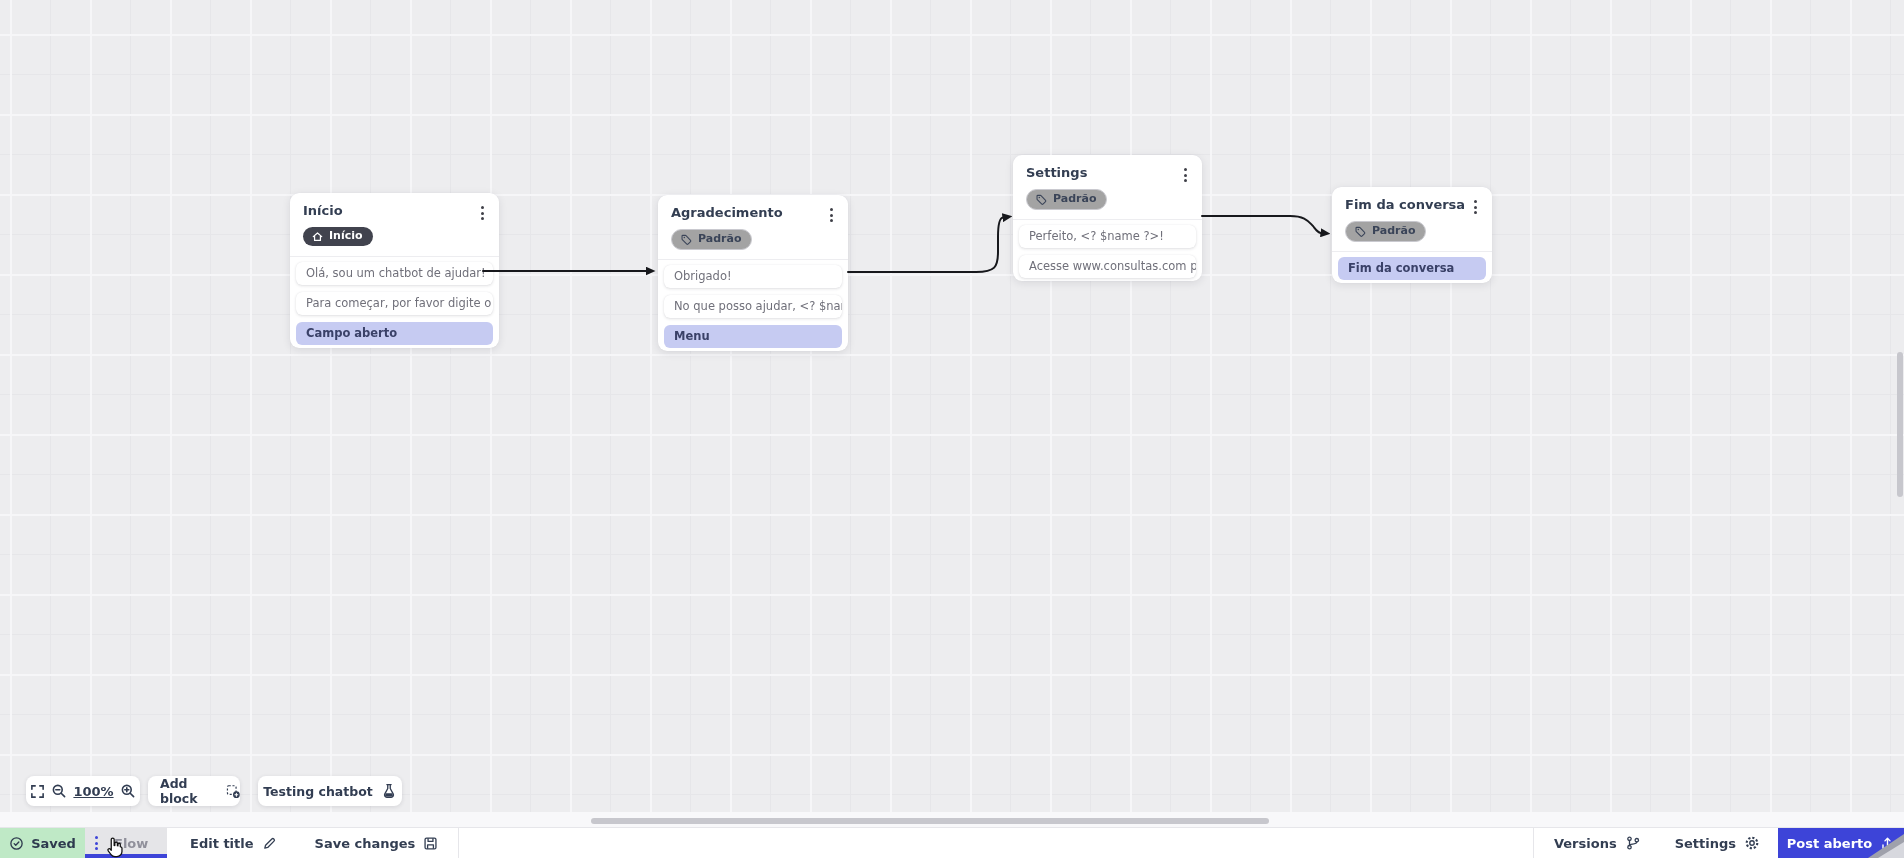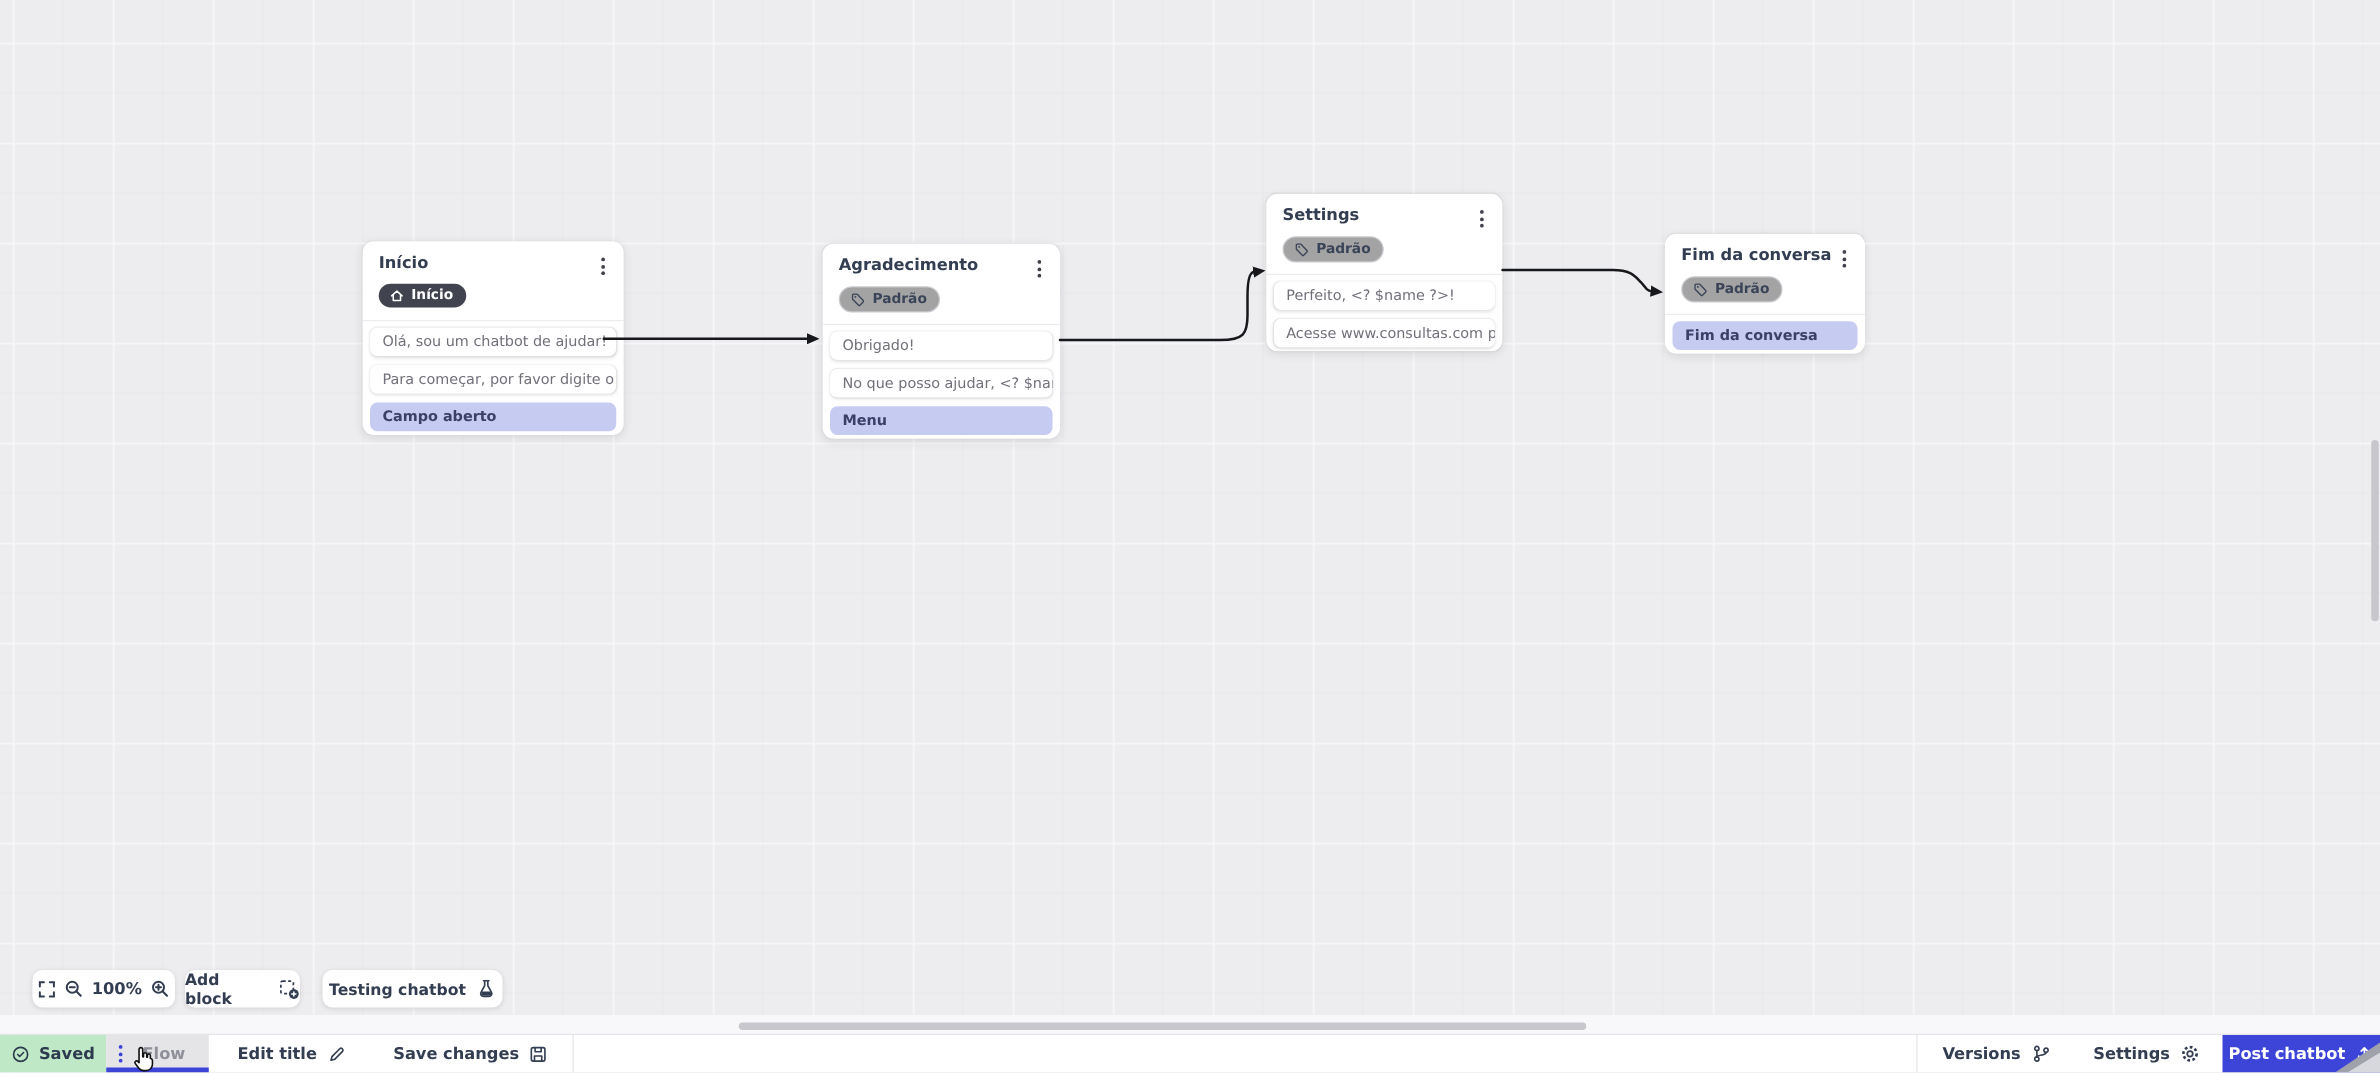--- a/index.html
+++ b/index.html
@@ -67,23 +67,23 @@
   
   .tb {
     position:absolute; top:776px; height:30px;
     background:#fff; border-radius:8px;
     box-shadow:0 1px 4px rgba(30,30,50,.12);
     display:flex; align-items:center; justify-content:center;
     font-size:12.5px; font-weight:600; color:#323d52; cursor:pointer;
   }
   .tb svg { display:block; }
   #tb-zoom { left:26px; width:114px; gap:6px; cursor:default; }
-  #tb-add { left:148px; width:92px; gap:7px; }
+  #tb-add { left:148px; width:92px; gap:7px;padding-left:12px; }
   #tb-test { left:258px; width:144px; gap:8px; }
-  .zoom-label { font-size:13px; }
+  .zoom-label { font-size:13px;text-decoration:underline; }
   
   .statusbar {
     position:absolute; left:0; bottom:0; width:1904px; height:31px;
     background:#fff; border-top:1px solid #e6e6ea;
     display:flex; align-items:stretch; font-size:13px; font-weight:600;
   }
   .sb-item { display:flex; align-items:center; gap:8px; color:#333e52; cursor:pointer; }
   .saved-chip {
     width:85px; background:var(--color-saved_bg,#bfe9c6);
     display:flex; align-items:center; justify-content:center; gap:7px;
@@ -300,21 +300,21 @@
 
   <div class="sb-item" style="margin-left:34px; margin-right:18px;">
     <span>Settings</span>
     <svg width="16" height="16" viewBox="0 0 16 16">
         <circle cx="8" cy="8" r="5.3" stroke="#333e52" stroke-width="2.1" fill="none" stroke-dasharray="2.2 1.9"></circle>
         <circle cx="8" cy="8" r="2.2" stroke="#333e52" stroke-width="1.4" fill="none"></circle>
       </svg>
   </div>
 
   <div class="post-btn">
-    <span>Post chatbot</span>
+    <span>Post aberto</span>
     <svg width="15" height="15" viewBox="0 0 16 16">
         <path d="M3.2 9.6v3a1.2 1.2 0 0 0 1.2 1.2h7.2a1.2 1.2 0 0 0 1.2-1.2v-3M8 9.8V2.6M5.3 5.2 8 2.5l2.7 2.7" stroke="#fff" stroke-width="1.5" fill="none" stroke-linecap="round" stroke-linejoin="round"></path>
       </svg>
     <span class="corner-fold"></span>
     <span class="corner-fold-inner"></span>
   </div>
 </div>
 
 <svg class="cursor-hand" width="22" height="24" viewBox="0 0 24 26">
   <path d="M9.5 2.2c.9 0 1.6.7 1.6 1.6v6.4l.7.1V8.2c0-.8.6-1.5 1.4-1.5s1.4.7 1.4 1.5v2.3l.6.1V9.2c0-.8.6-1.4 1.3-1.4s1.3.6 1.3 1.4v2.4l.5.1c.8.2 1.3.9 1.3 1.7v3.3c0 3.1-2.5 5.6-5.6 5.6h-2c-1.7 0-3.3-.8-4.3-2.1l-3.1-4.1c-.5-.6-.4-1.5.2-2 .6-.5 1.5-.5 2 .1l1.1 1.2V3.8c0-.9.7-1.6 1.6-1.6z" fill="#fff" stroke="#111" stroke-width="1.4" stroke-linejoin="round"></path>

